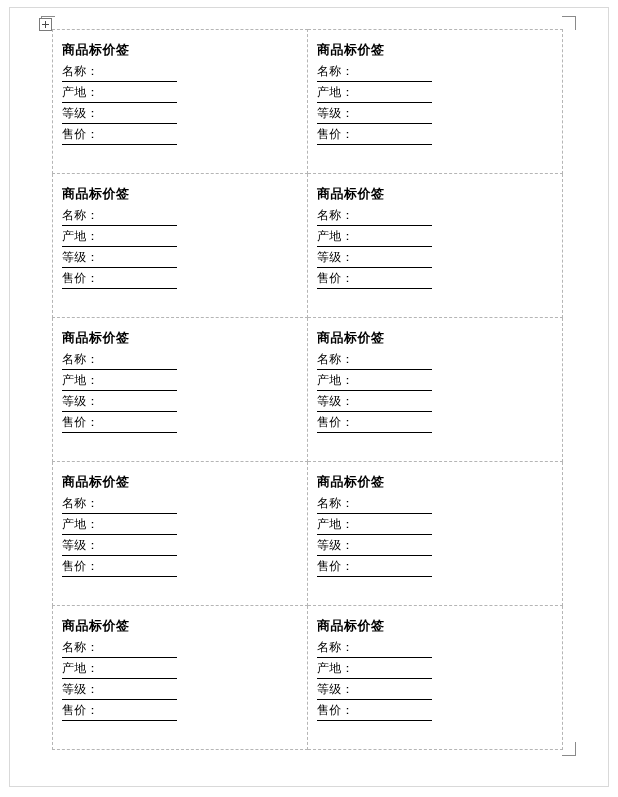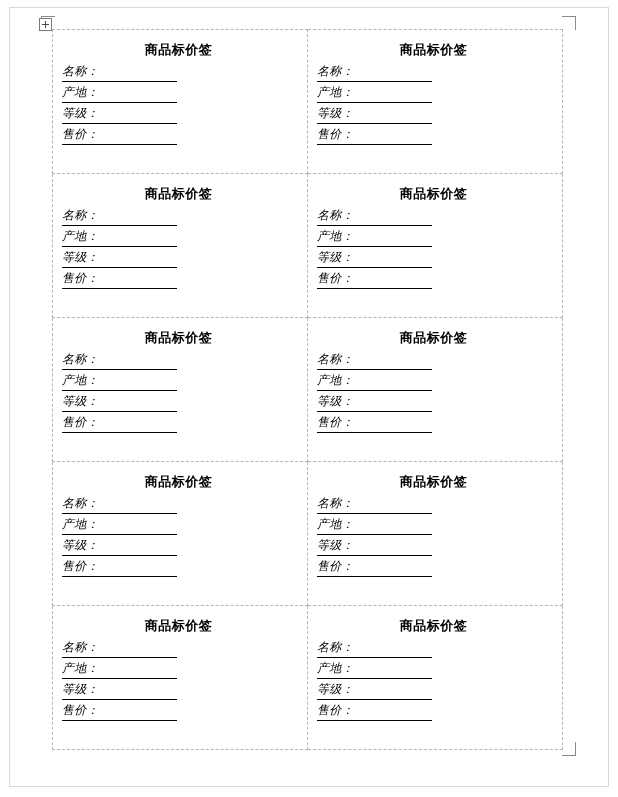--- a/index.html
+++ b/index.html
@@ -12,21 +12,20 @@
     background: #ffffff;
     font-family: "Liberation Sans", sans-serif;
     overflow: hidden;
   }
   #page {
     position: relative;
     width: 618px;
     height: 797px;
     background: #ffffff;
     box-sizing: border-box;
-    text-align: center;
   }
   
   .page-sheet {
     position: absolute;
     left: 9px;
     top: 7px;
     width: 600px;
     height: 780px;
     border: 1px solid #d9d9d9;
     box-sizing: border-box;
@@ -107,21 +106,20 @@
     letter-spacing: 0.3px;
     padding-bottom: 1px;
   }
   
   .field-inner {
     display: inline-flex;
     align-items: flex-end;
     width: 115px;
     border-bottom: 1px solid #000000;
     padding-bottom: 0px;
-    font-style: italic;
   }
   .field-inner .field-label { flex: 0 0 auto; }
   .field-inner .spacer { flex: 1 1 auto; }
 
   
 </style>
 </head>
 <body>
 
 <div id="page">

